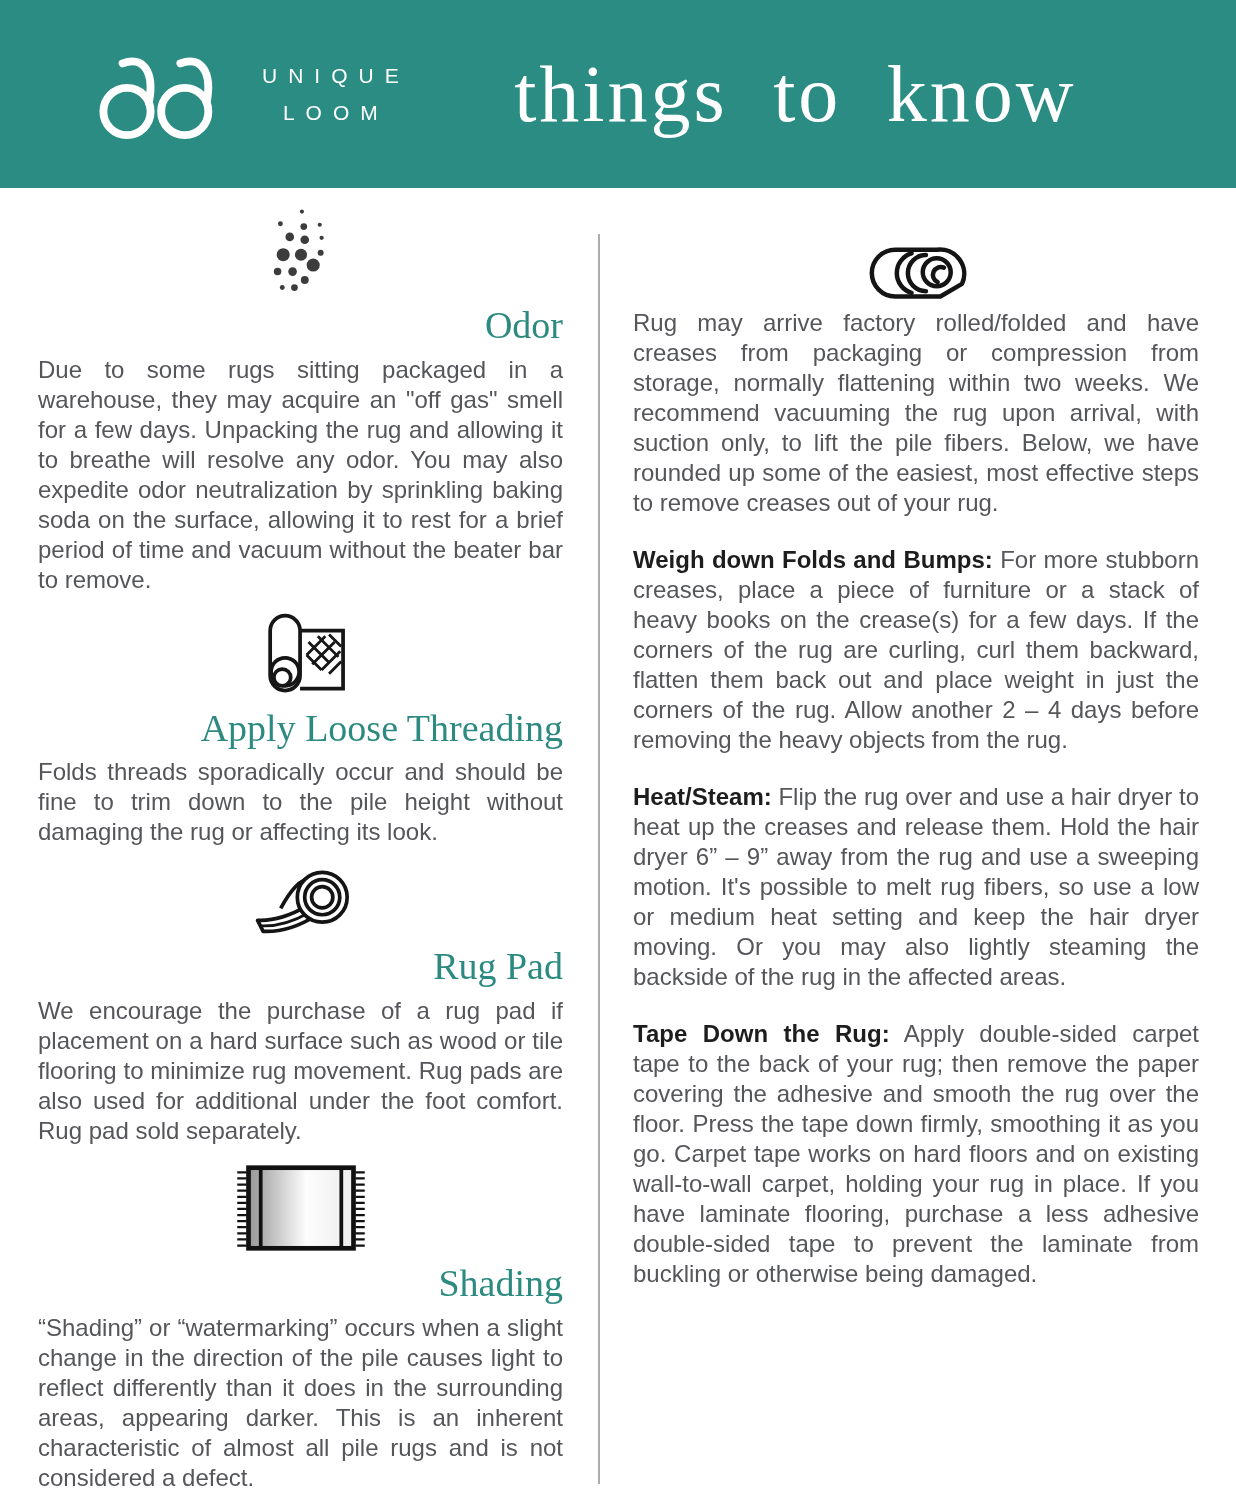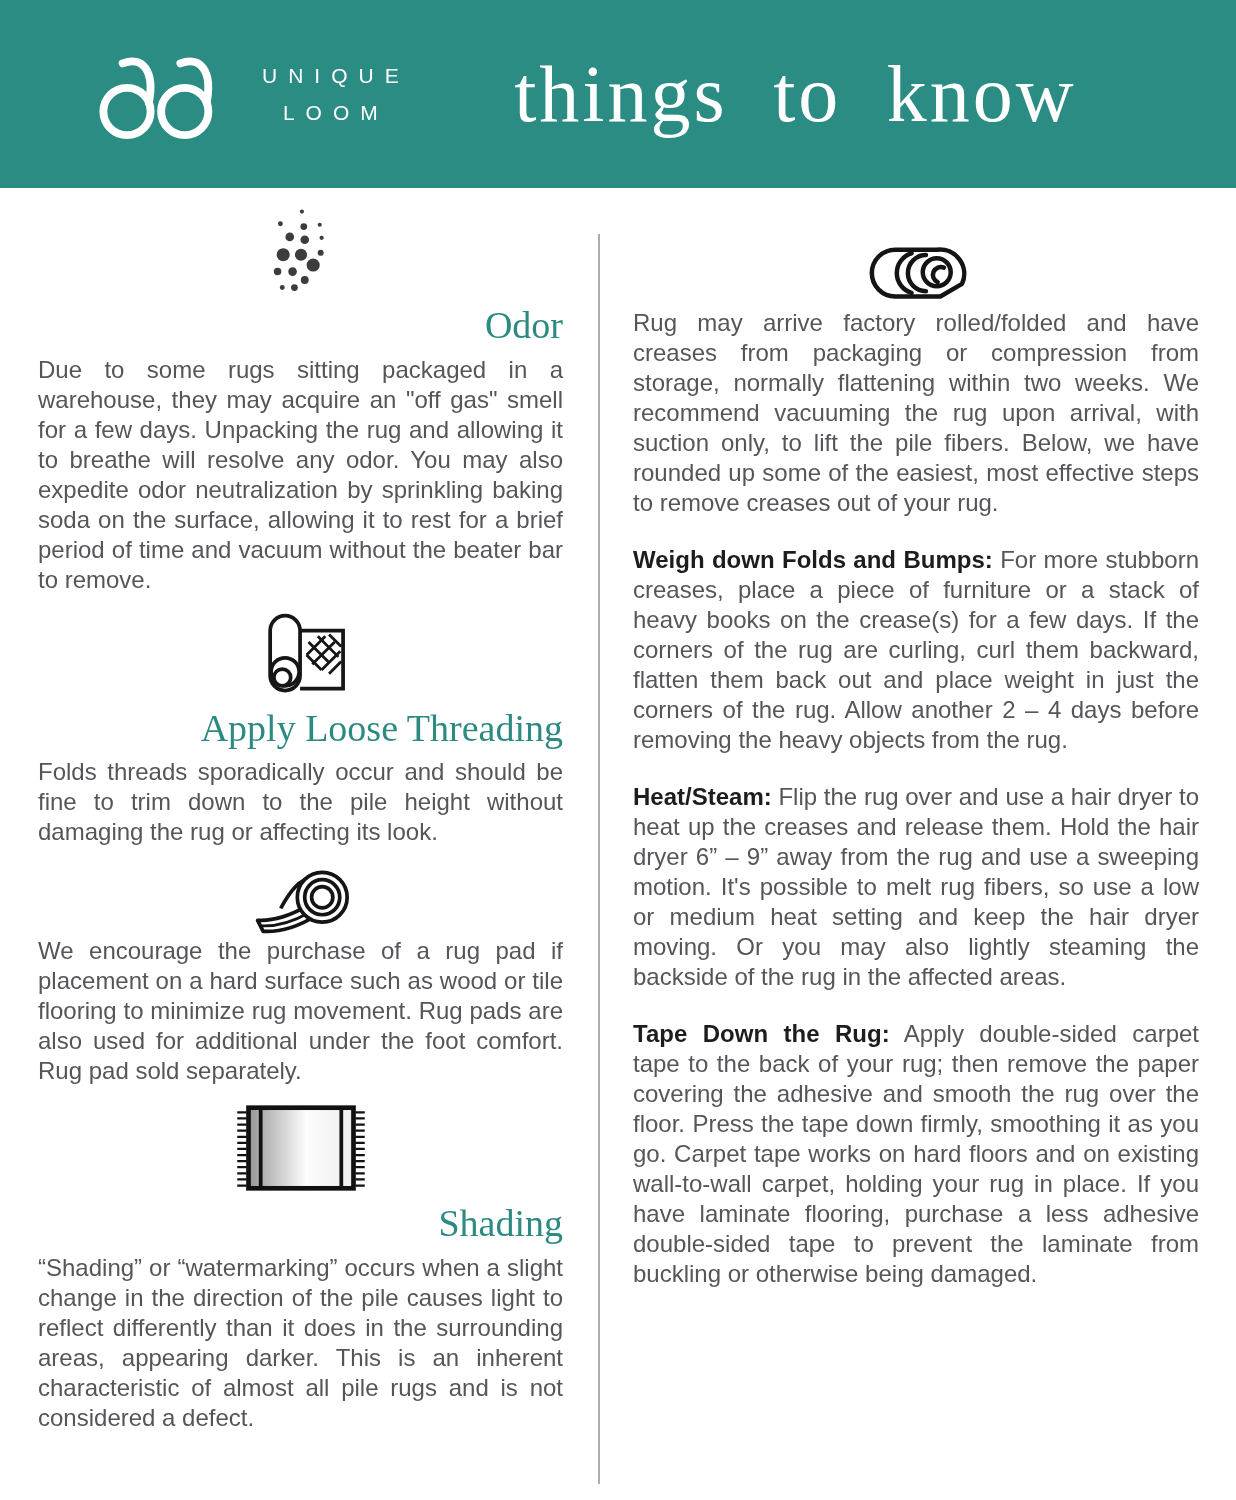--- a/index.html
+++ b/index.html
@@ -111,20 +111,21 @@
             <g fill="#ffffff" stroke="#141414" stroke-width="4" stroke-linejoin="round">
               <path d="M 70,14 C 54,16 44,30 34,48"></path>
               <path d="M 62,46 C 44,56 26,62 9,61 L 15,73 C 36,74 56,66 72,56 Z"></path>
               <path d="M 12,67 C 32,68 50,61 64,53" fill="none" stroke-width="3"></path>
               <circle cx="79" cy="36" r="27"></circle>
               <circle cx="79" cy="36" r="19"></circle>
               <circle cx="79" cy="36" r="11.5"></circle>
             </g>
           </svg>
         </div>
+        <h2 class="section-heading">Rug Pad</h2>
         <p class="body-text">We encourage the purchase of a rug pad if placement on a hard surface such as wood or tile flooring to minimize rug movement. Rug pads are also used for additional under the foot comfort. Rug pad sold separately.</p>
       </div>
 
       <div class="section mt-sm">
         <div class="icon-row">
           <svg width="132" height="90" viewBox="0 0 140 96">
             <defs>
               <linearGradient id="shadegrad" x1="0" y1="0" x2="1" y2="0">
                 <stop offset="0" stop-color="#969696"></stop>
                 <stop offset="0.55" stop-color="#fdfdfd"></stop>

